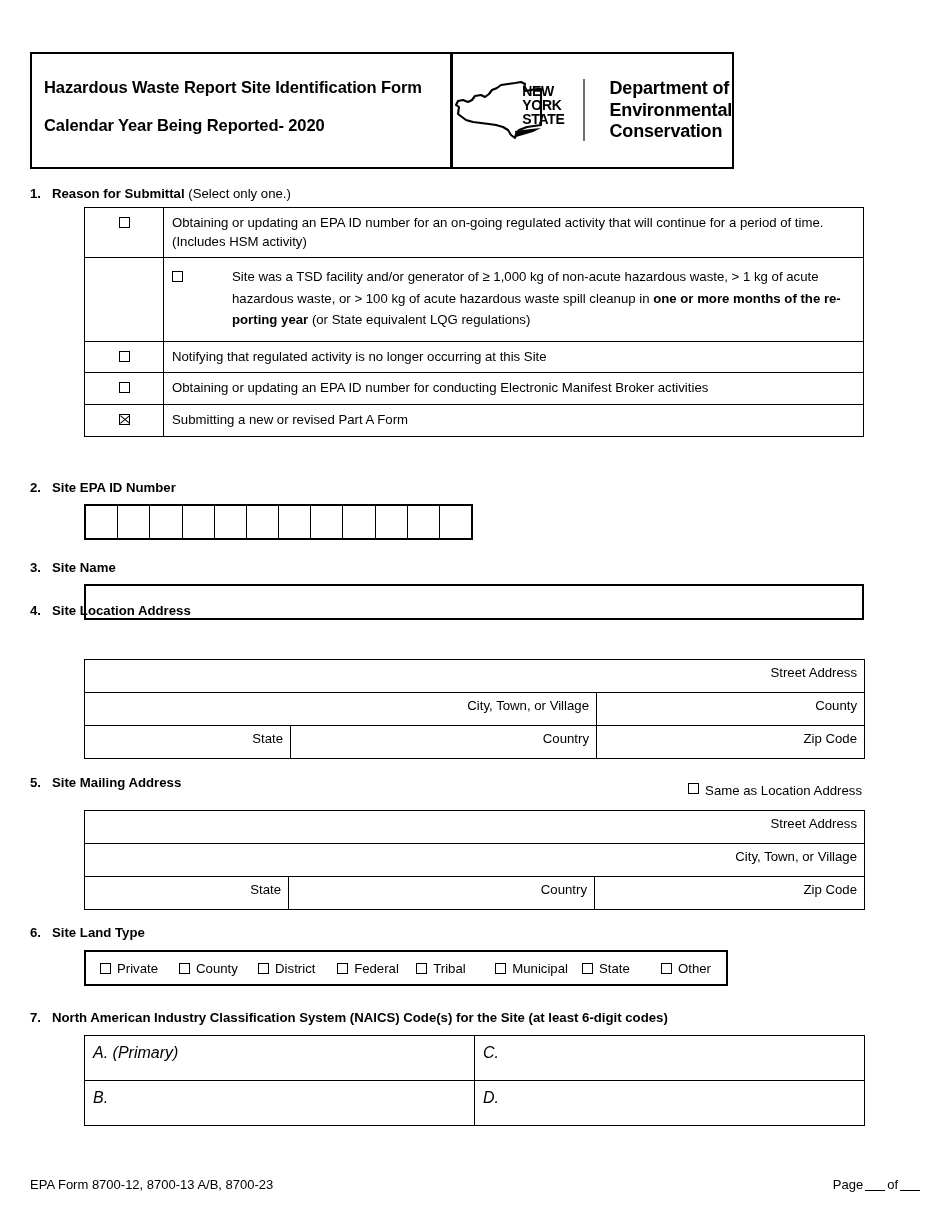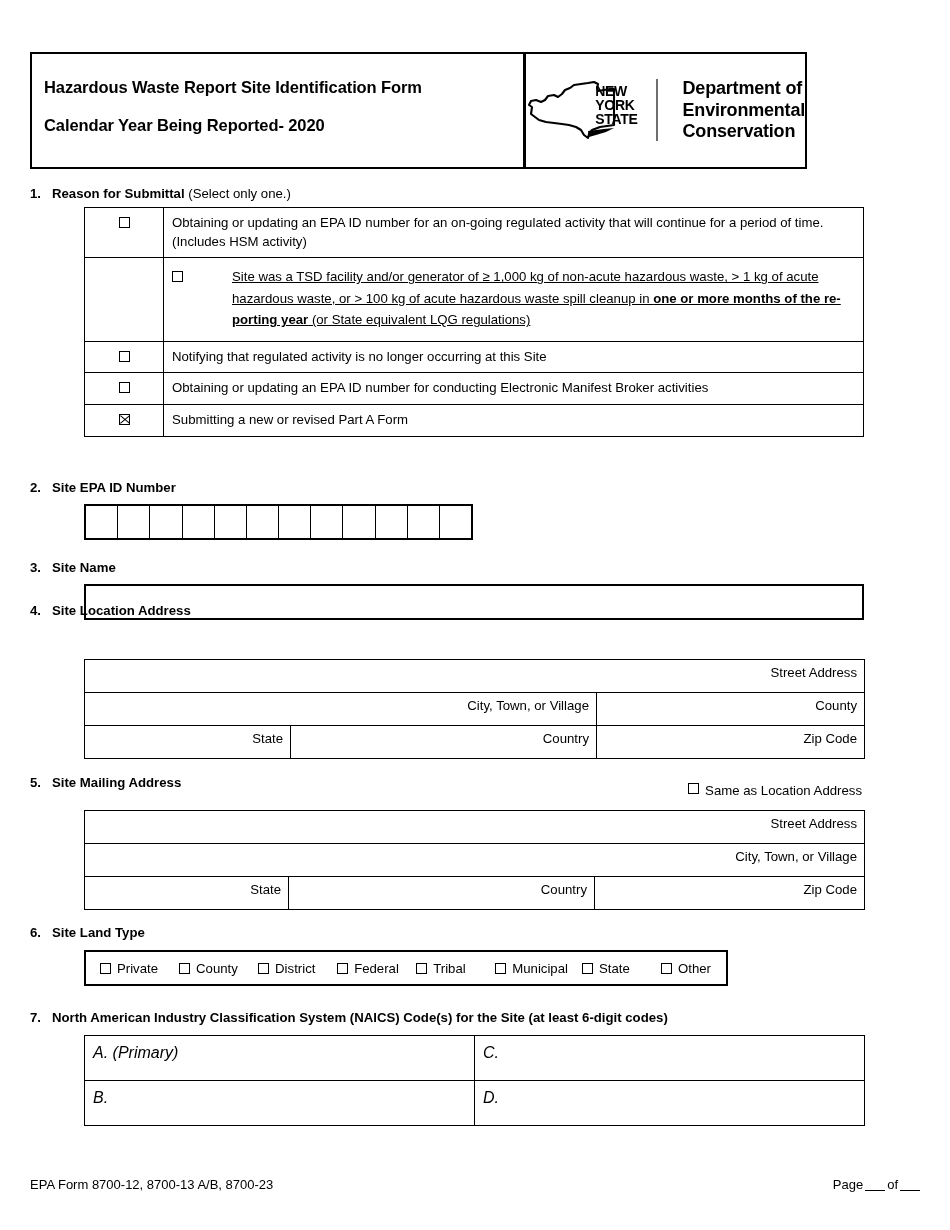--- a/index.html
+++ b/index.html
@@ -20,21 +20,21 @@
     width: 950px;
     height: 1230px;
     box-sizing: border-box;
   }
 
   
   .header-box {
     position: absolute;
     left: 30px;
     top: 52px;
-    width: 777px;
+    width: 704px;
     height: 117px;
     border: 2.5px solid #000;
     box-sizing: border-box;
     display: flex;
   }
   .header-left {
     width: 572px;
     box-sizing: border-box;
     border-right: 3px solid #000;
     padding: 24px 0 0 12px;
@@ -150,21 +150,20 @@
     gap: 0;
   }
   .indent-chk {
     width: 60px;
     flex: none;
     padding-top: 2px;
   }
   .indent-text {
     flex: 1;
     line-height: 1.62;
-    text-decoration: underline;
   }
   .blankline {
     display: inline-block;
     width: 92px;
     border-bottom: 1.4px solid #555;
     margin: 0 1px -1px 1px;
     height: 12px;
   }
 
   

